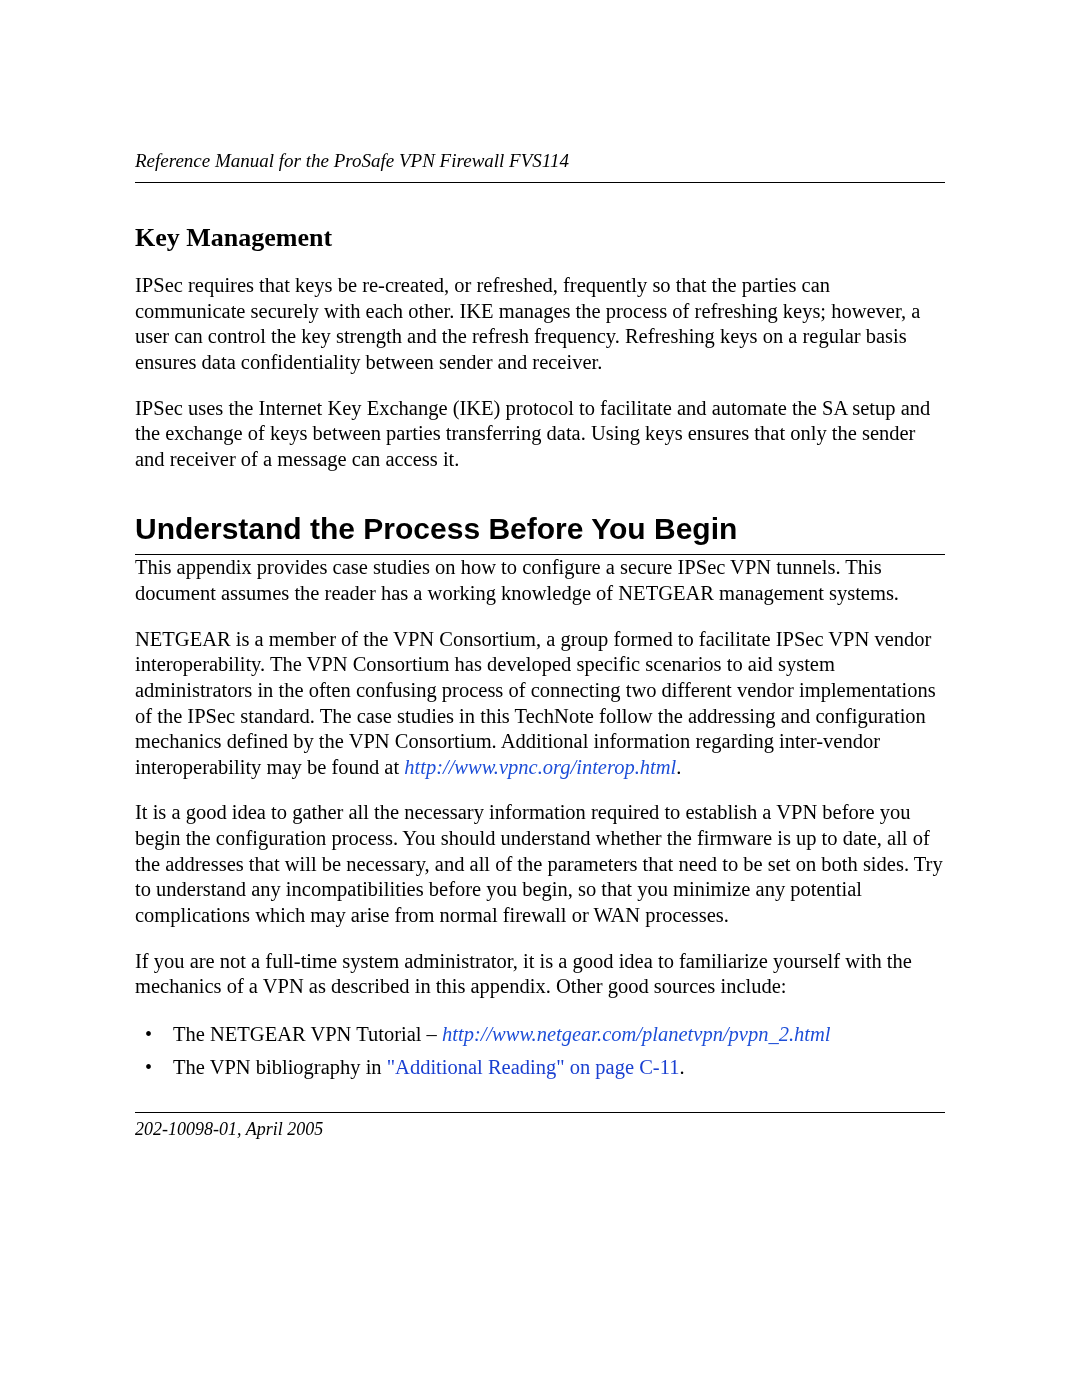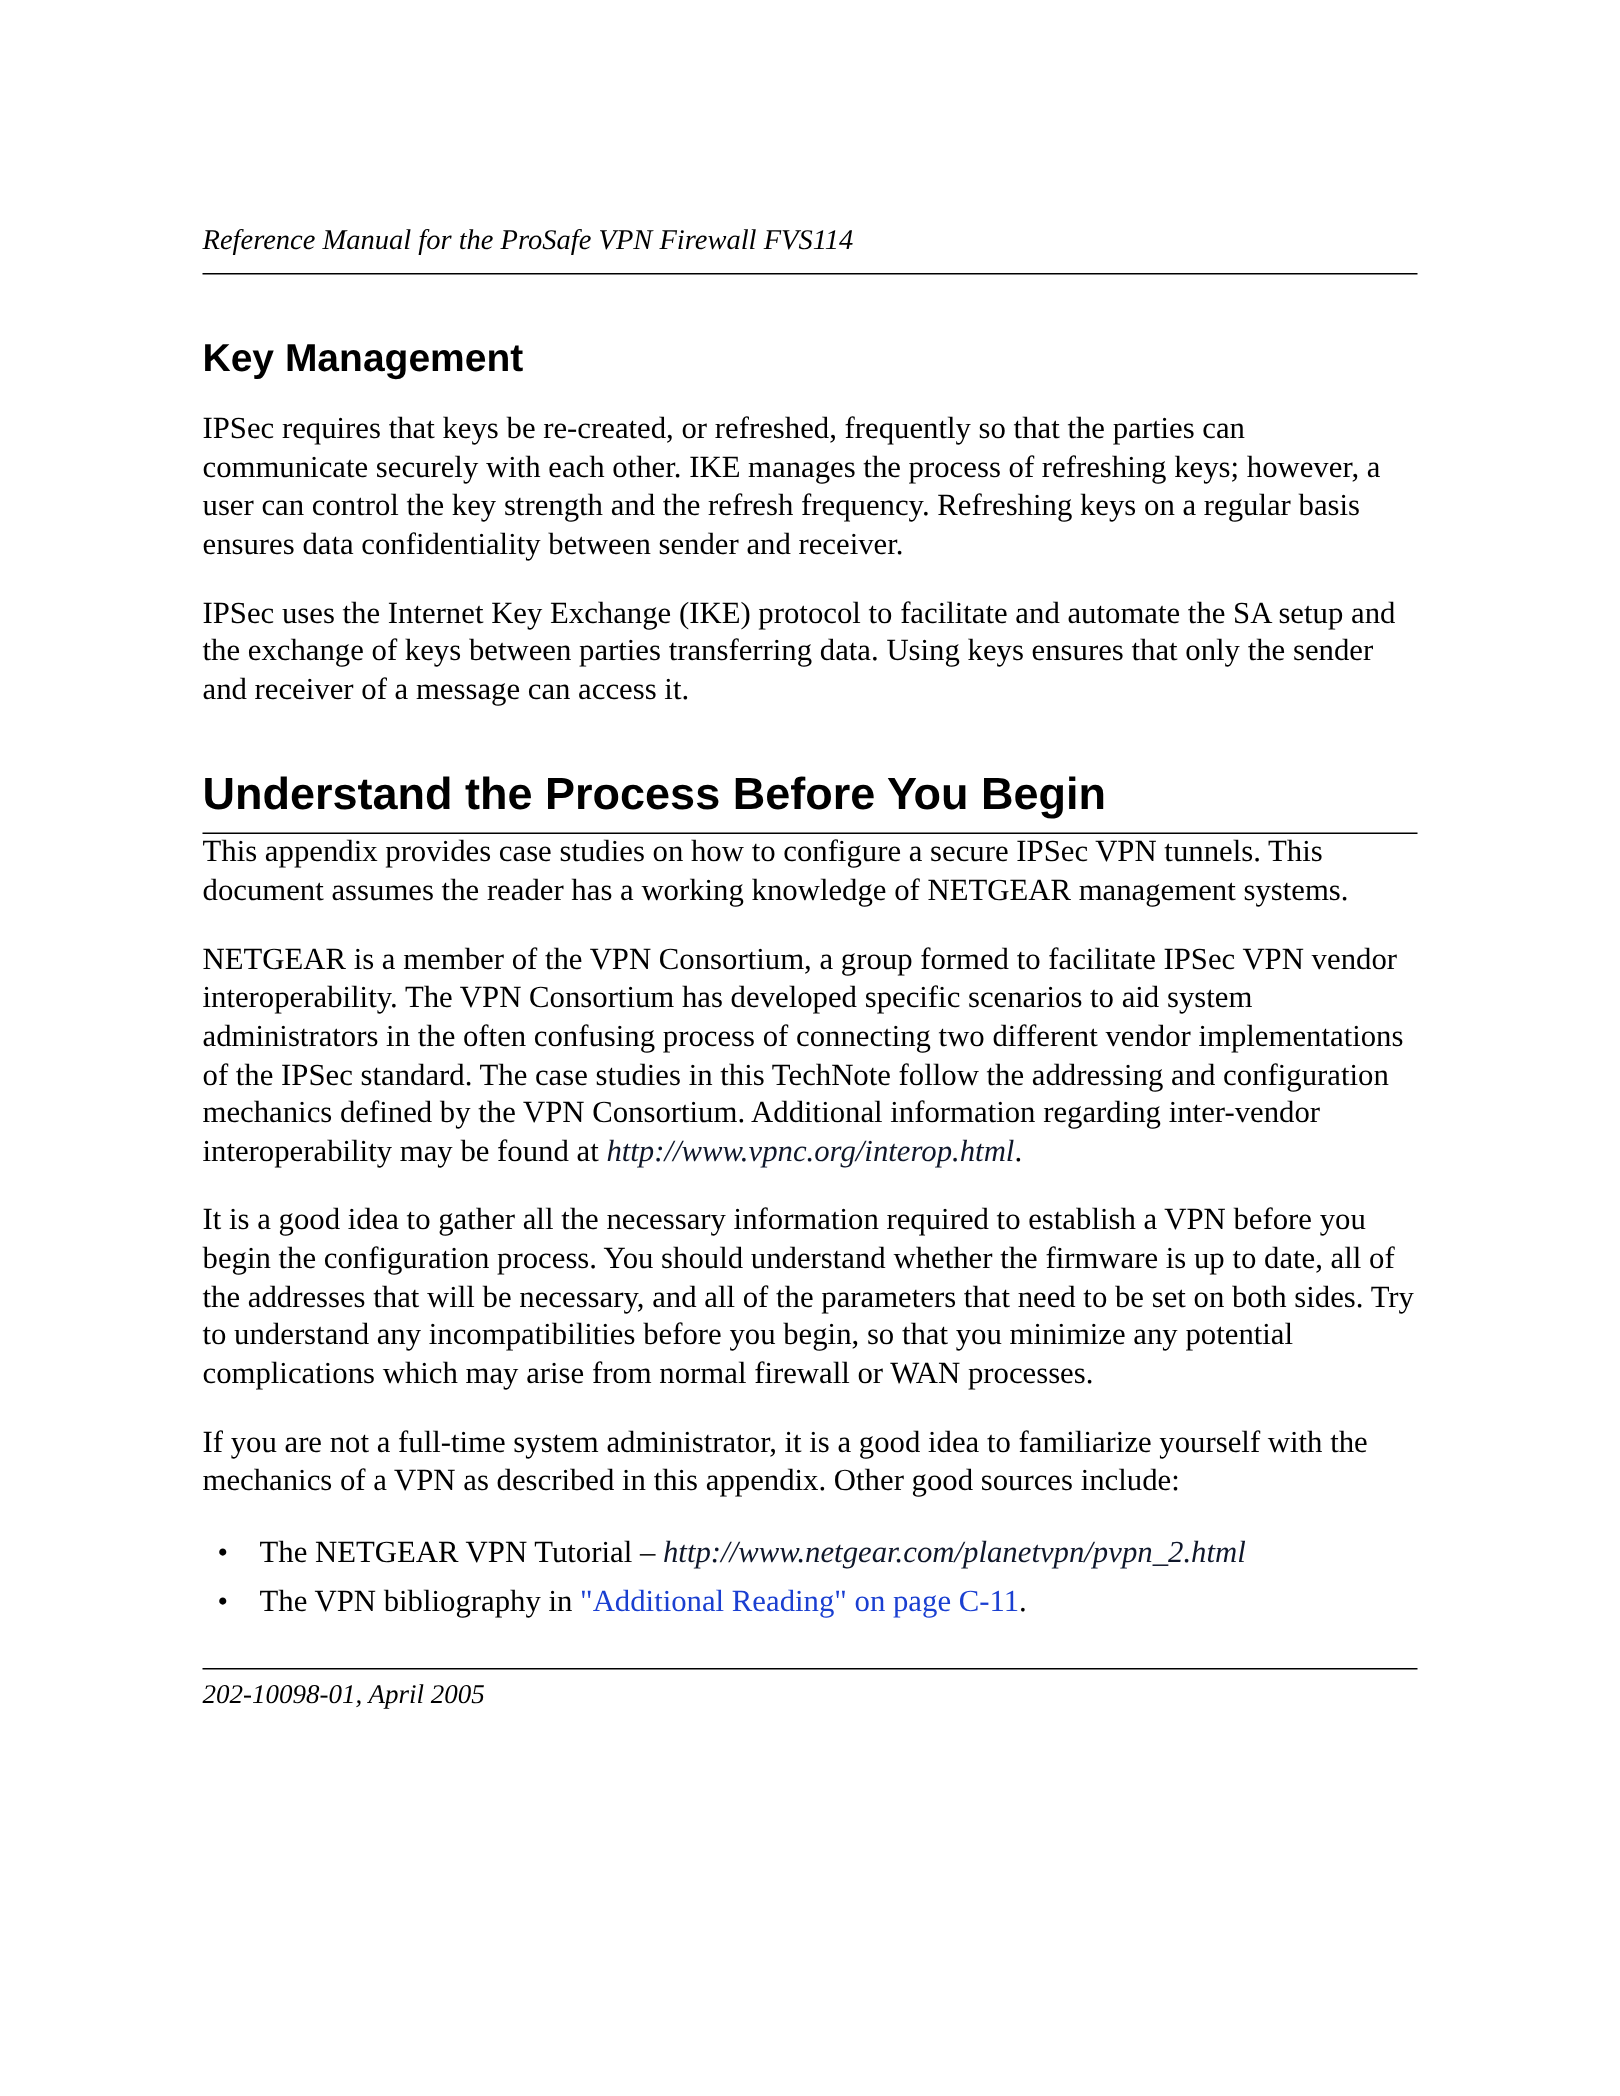--- a/index.html
+++ b/index.html
@@ -17,40 +17,40 @@
     padding: 150px 135px 0 135px;
   }
   .header-title {
     font-style: italic;
     font-size: 19px;
     padding-bottom: 10px;
     border-bottom: 1.5px solid #000;
     margin-bottom: 40px;
   }
   .h2 {
-    font-family: Liberation Sans, sans-serif;
+    font-family: Liberation Serif, serif;
     font-weight: bold;
     font-size: 26px;
     margin-bottom: 20px;
   }
   .body-text {
     font-size: 20.5px;
     line-height: 1.25;
     margin-bottom: 20px;
   }
   .h1 {
     font-family: Arial, Helvetica, sans-serif;
     font-weight: bold;
     font-size: 30px;
     padding-bottom: 8px;
     border-bottom: 1.5px solid #000;
     margin-top: 40px;
   }
   .link {
-    color: #0f172a;
+    color: #1d4ed8;
     font-style: italic;
   }
   .xref {
     color: #1a3fd1;
     font-style: normal;
   }
   ul.bullets {
     list-style: none;
     padding: 0;
     margin: 0 0 20px 0;

